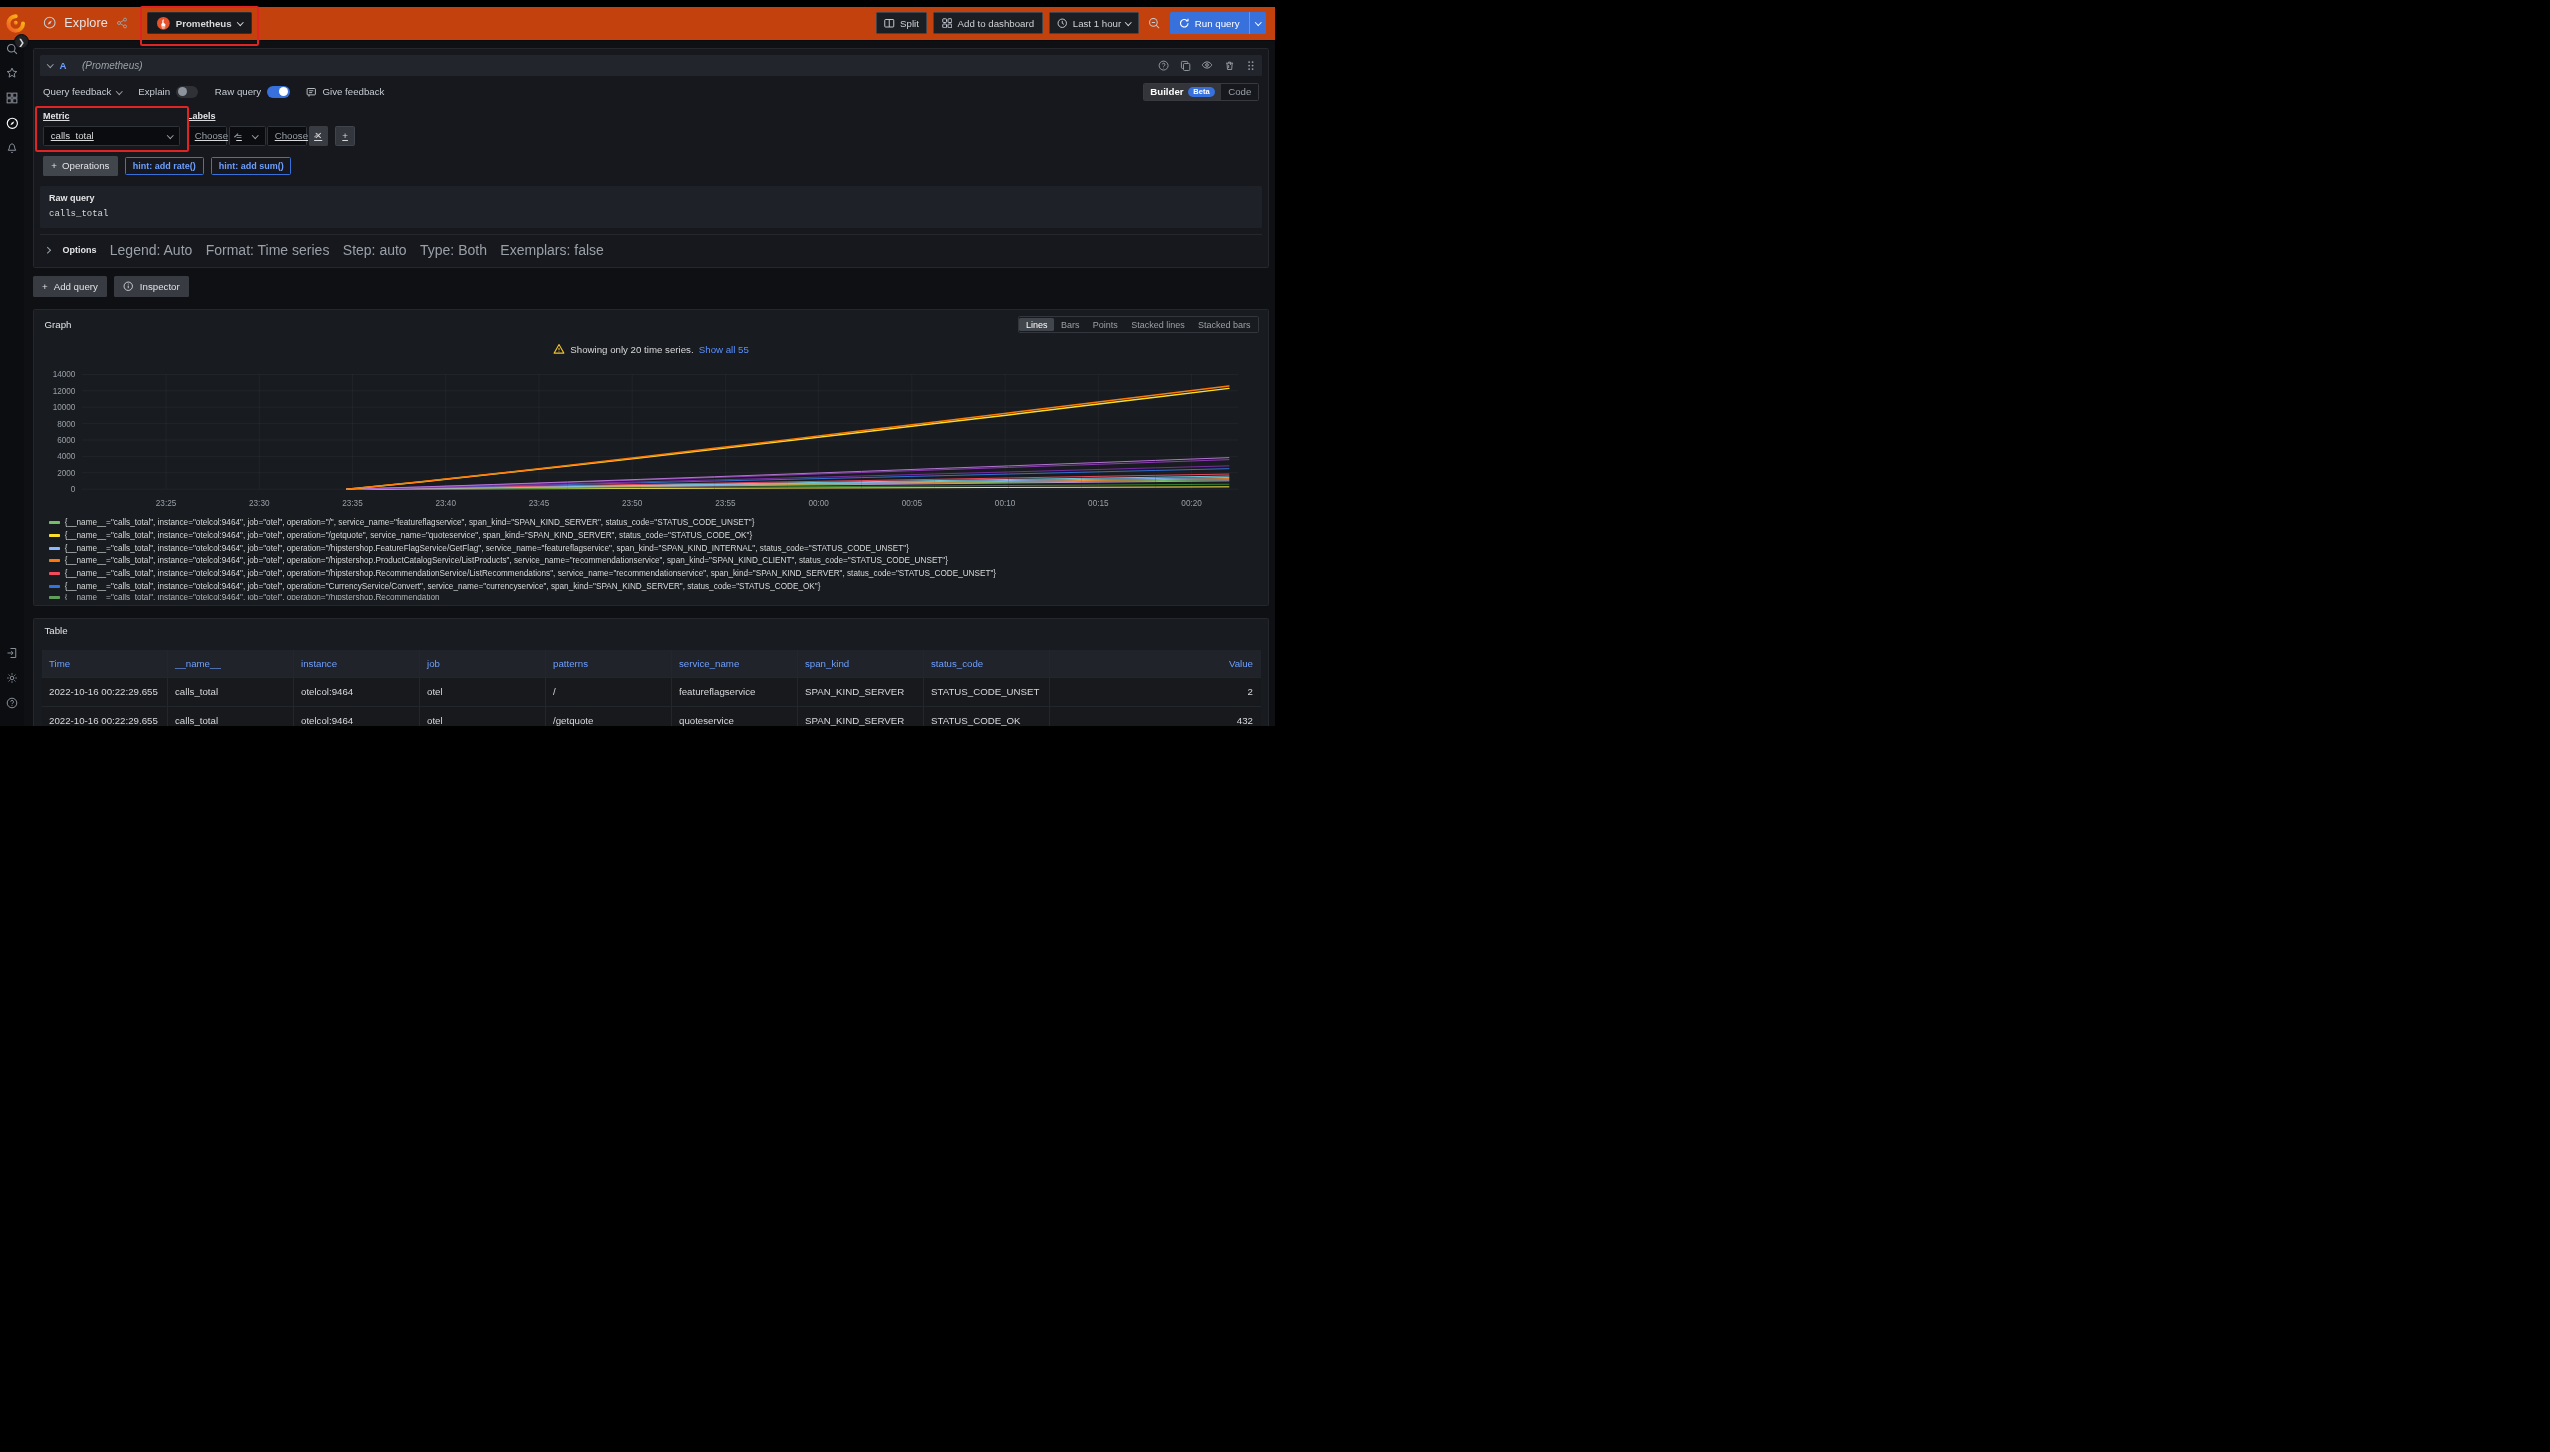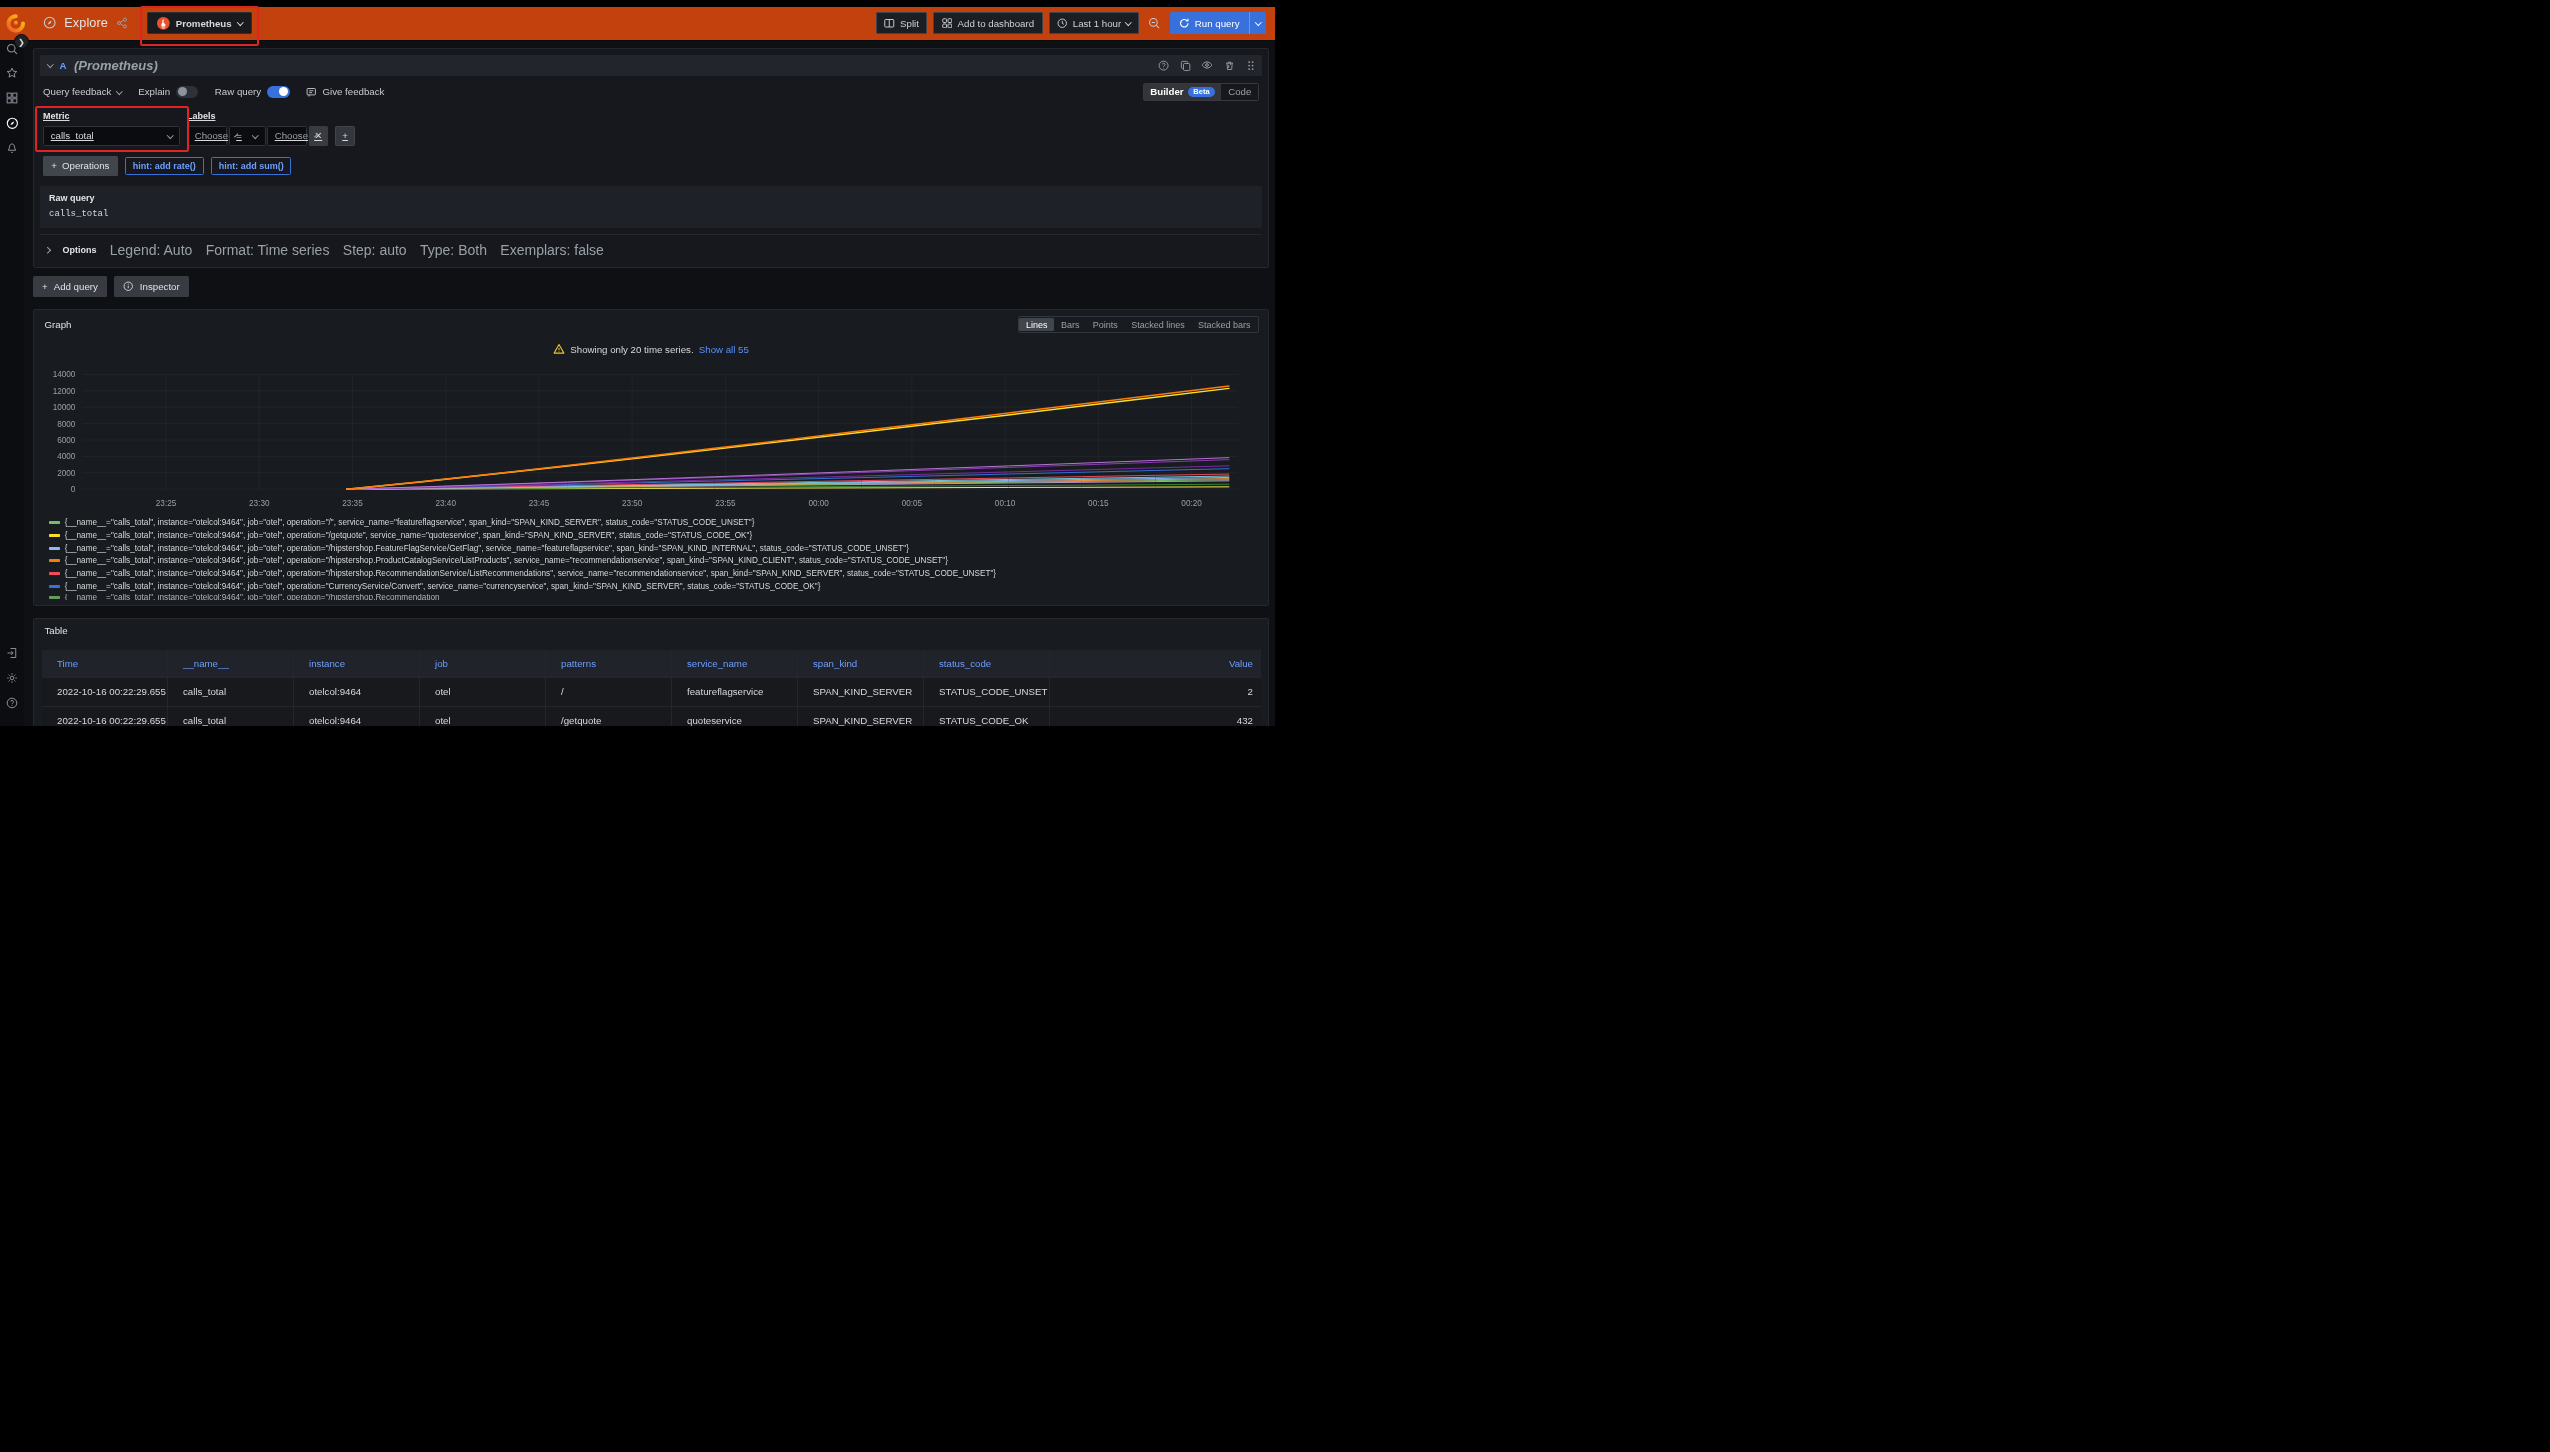--- a/index.html
+++ b/index.html
@@ -63,21 +63,21 @@
 
   
   .main { position:absolute; left:24px; top:41px; right:0; bottom:0; padding:6.7px 6px 0 9px; overflow:hidden; }
 
   .query-card { background:#16181d; border:0.7px solid #25272d; border-radius:1.5px; padding:6px; }
   .qhead {
     height:21px; background:#22252b; border-radius:1.5px; display:flex; align-items:center;
     gap:7.5px; padding:0 7.5px; cursor:pointer;
   }
   .qhead .refid { color:#6e9fff; font-weight:700; font-size:9.7px; }
-  .qhead .dsname { color:#9aa0a8; font-style:italic; font-size:13px; margin-left:0;font-weight:bold; }
+  .qhead .dsname { color:#9aa0a8; font-style:italic; font-size:10px; margin-left:8px; }
   .qhead-icons { margin-left:auto; display:flex; align-items:center; gap:10.5px; }
   .qhead-icons .icon { cursor:pointer; }
 
   .qtoolbar { display:flex; align-items:center; gap:16.4px; padding:7.5px 3px 3px 3px; }
   .qtb-item { display:flex; align-items:center; gap:6px; color:#c7ccd3; font-size:9.7px; cursor:pointer; }
   .toggle { width:22.4px; height:12px; border-radius:6.7px; position:relative; cursor:pointer; }
   .toggle.off { background:#2f3136; }
   .toggle.off::after { content:""; position:absolute; left:1.5px; top:1.5px; width:9px; height:9px; border-radius:50%; background:#8e949e; }
   .toggle.on { background:#3871dc; }
   .toggle.on::after { content:""; position:absolute; right:1.5px; top:1.5px; width:9px; height:9px; border-radius:50%; background:#fff; }
@@ -149,21 +149,21 @@
   .legend-text { font-size:8.2px; color:#d8d9da; white-space:nowrap; }
   .legend-item.partial { height:5.2px; overflow:hidden; opacity:.8; }
 
   
   .table-panel { padding-bottom:0; }
   .table-panel .panel-head { padding-bottom:7.5px; }
   .gtable { margin:6px 7.5px 0 7.5px; font-size:9.7px; }
   .trow { display:grid; grid-template-columns:repeat(8,126px) 1fr; }
   .trow .cell {
     padding:0 7.5px; height:28px; display:flex; align-items:center;
-    border-right:0.7px solid #23262b; overflow:hidden; white-space:nowrap; text-overflow:ellipsis;margin-left:8px;
+    border-right:0.7px solid #23262b; overflow:hidden; white-space:nowrap; text-overflow:ellipsis;
   }
   .trow .cell:last-child { justify-content:flex-end; border-right:none; }
   .thead { background:#202329; }
   .thead .cell { color:#6e9fff; font-weight:500; cursor:pointer; height:27px; }
   .tbody .trow { border-top:0.7px solid #23262b; background:#17191d; }
   .tbody .cell { color:#d8d9da; }
 </style>
 </head>
 <body>
 

